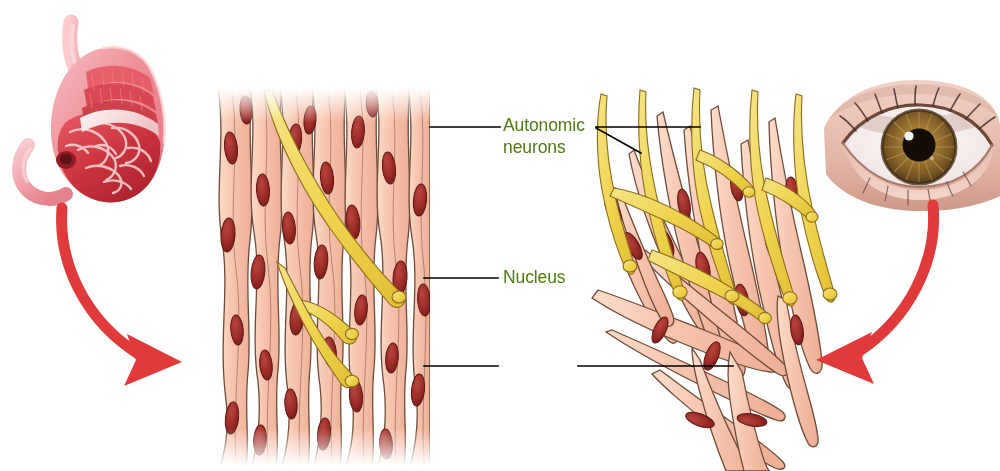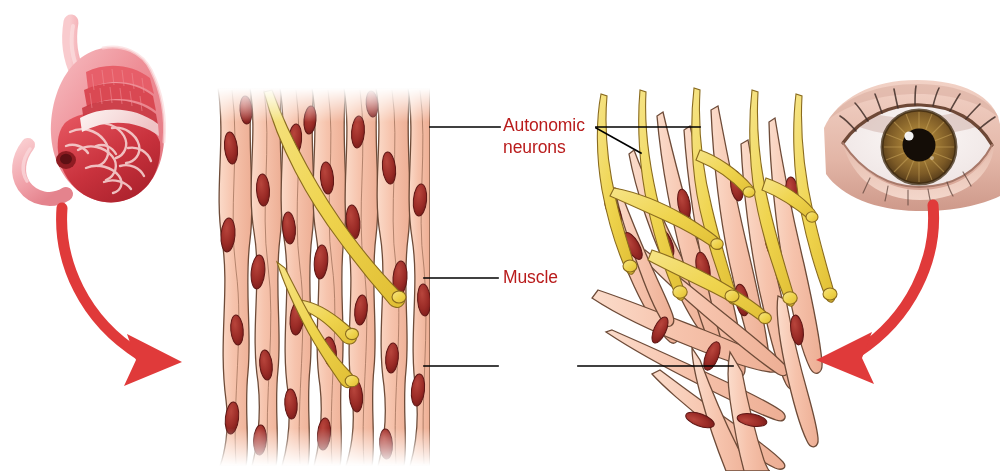--- a/index.html
+++ b/index.html
@@ -21,21 +21,21 @@
     position: absolute;
     top: 0;
     left: 0;
     width: 1000px;
     height: 471px;
   }
   .label {
     position: absolute;
     font-family: "Liberation Sans", sans-serif;
     font-size: 17.5px;
-    color: #b91c1c;
+    color: #4d7c0f;
     line-height: 1.28;
     white-space: pre-line;
     letter-spacing: -0.1px;
   }
   #lbl-autonomic { left: 503px; top: 114px; }
   #lbl-nucleus   { left: 503px; top: 266px; }
   #lbl-muscle    { left: 503px; top: 353px; }
 </style>
 </head>
 <body>
@@ -463,16 +463,16 @@
       <line x1="596" y1="128" x2="641" y2="153"></line>
       <line x1="424" y1="278" x2="498" y2="278"></line>
       <line x1="424" y1="366" x2="498" y2="366"></line>
       <line x1="578" y1="366" x2="733" y2="366"></line>
     </g>
   </svg>
 
   <div class="label" id="lbl-autonomic">Autonomic
 neurons</div>
 
-  <div class="label" id="lbl-nucleus">Muscle</div>
+  <div class="label" id="lbl-nucleus">Nucleus</div>
 
 
 </div>
 
 </body></html>

